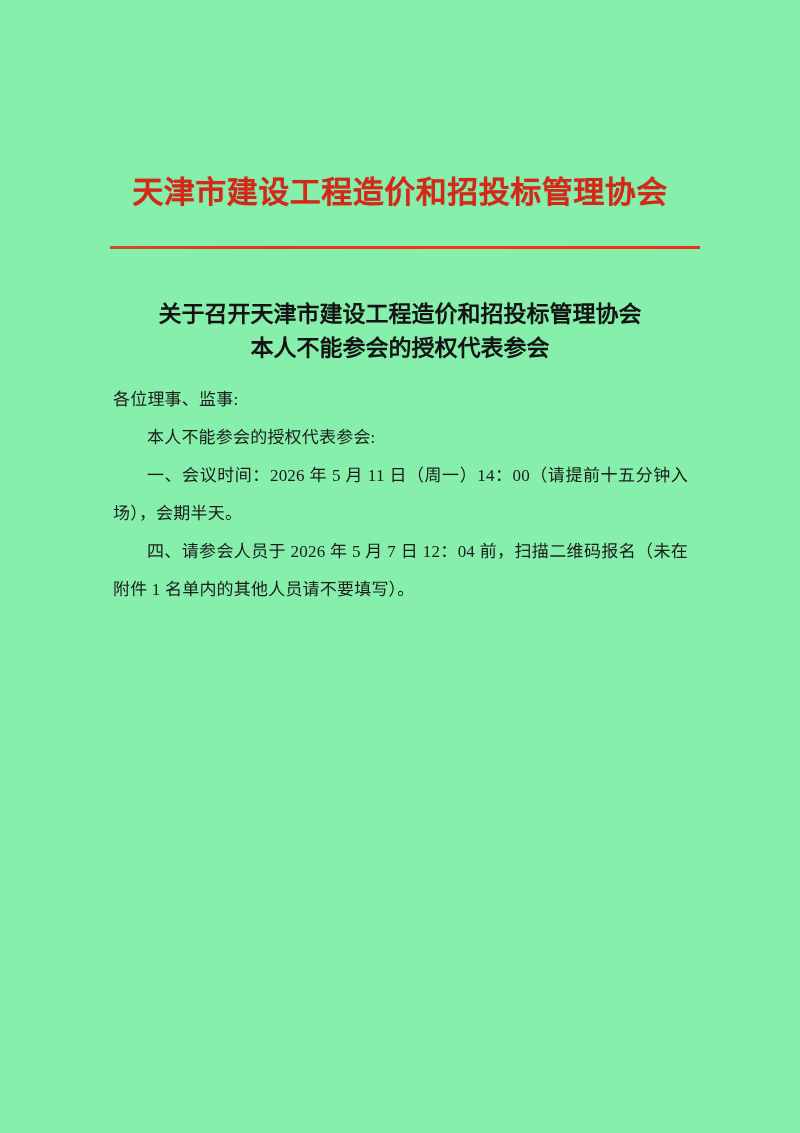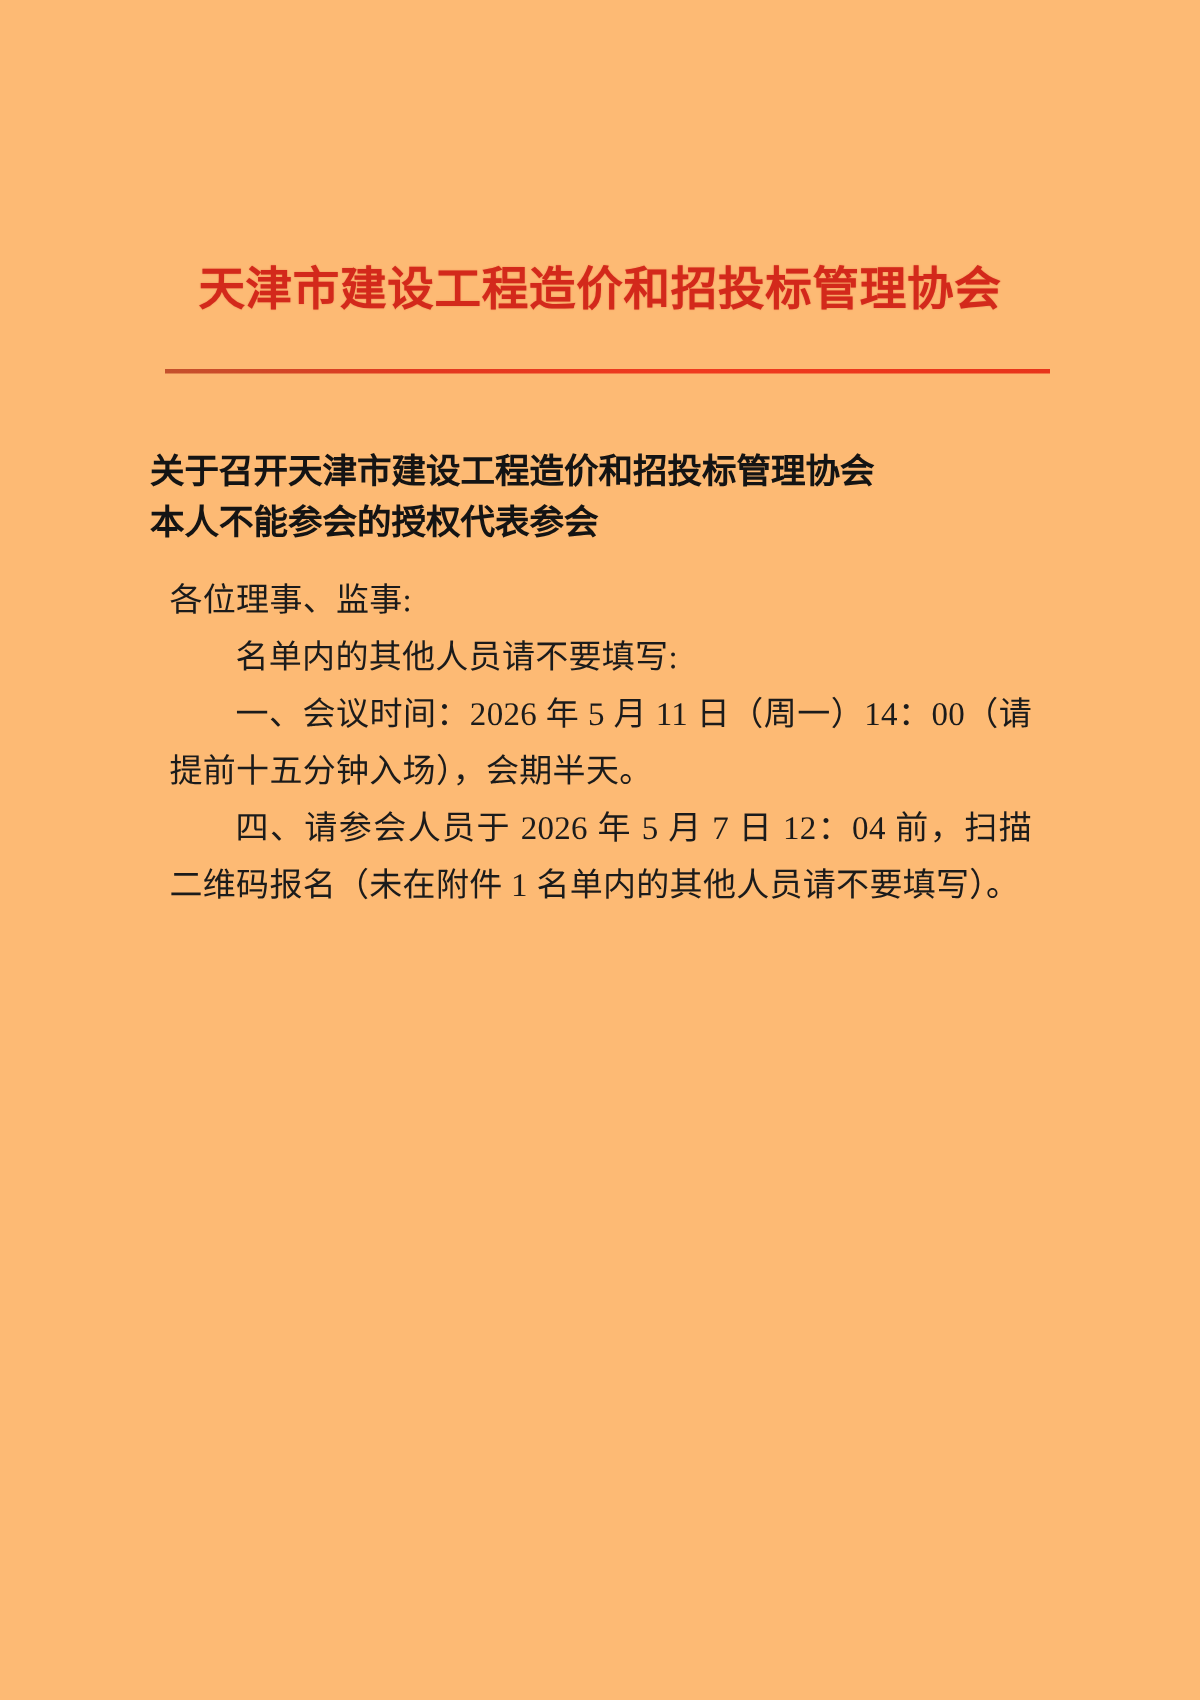--- a/index.html
+++ b/index.html
@@ -13,21 +13,21 @@
     height: 1133px;
     position: relative;
     font-family: "Liberation Serif", "DejaVu Serif", serif;
     color: #1a1a1a;
     overflow: hidden;
   }
 
   .page {
     position: absolute;
     inset: 0;
-    background: #fdba74;
+    background: #86efac;
   }
 
   
   .letterhead {
     position: absolute;
     left: 0;
     top: 172px;
     width: 800px;
     text-align: center;
   }
@@ -49,40 +49,40 @@
     height: 3px;
     background: linear-gradient(to right, #c4512c 0%, #e2381f 28%, #f03a1e 60%, #e8341a 100%);
   }
 
   
   .doc-title {
     position: absolute;
     left: 100px;
     top: 298px;
     width: 600px;
-    text-align: left;
+    text-align: center;
     font-family: "Liberation Serif", "DejaVu Serif", serif;
     font-weight: bold;
     font-size: 23px;
     line-height: 34px;
     color: #141414;
   }
   .doc-title-line {
     white-space: nowrap;
   }
 
   
   .body-block {
     position: absolute;
     left: 113px;
     top: 381px;
     width: 575px;
   }
   .para {
-    font-size: 22px;
+    font-size: 17px;
     line-height: 38px;
     text-align: justify;
     text-justify: inter-ideograph;
     margin: 0;
     color: #1b1b1b;
     letter-spacing: 0.2px;
   }
   .para.indent {
     text-indent: 2em;
   }
@@ -100,18 +100,18 @@
     <div class="letterhead-rule"></div>
   </div>
 
   <div class="doc-title">
     <div class="doc-title-line">关于召开天津市建设工程造价和招投标管理协会</div>
     <div class="doc-title-line">本人不能参会的授权代表参会</div>
   </div>
 
   <div class="body-block">
     <p class="para flush">各位理事、监事:</p>
-    <p class="para indent">名单内的其他人员请不要填写:</p>
+    <p class="para indent">本人不能参会的授权代表参会:</p>
     <p class="para indent">一、会议时间：2026 年 5 月 11 日（周一）14：00（请提前十五分钟入场），会期半天。</p>
     <p class="para indent">四、请参会人员于 2026 年 5 月 7 日 12：04 前，扫描二维码报名（未在附件 1 名单内的其他人员请不要填写）。</p>
   </div>
 
 </div>
 
 </body></html>

